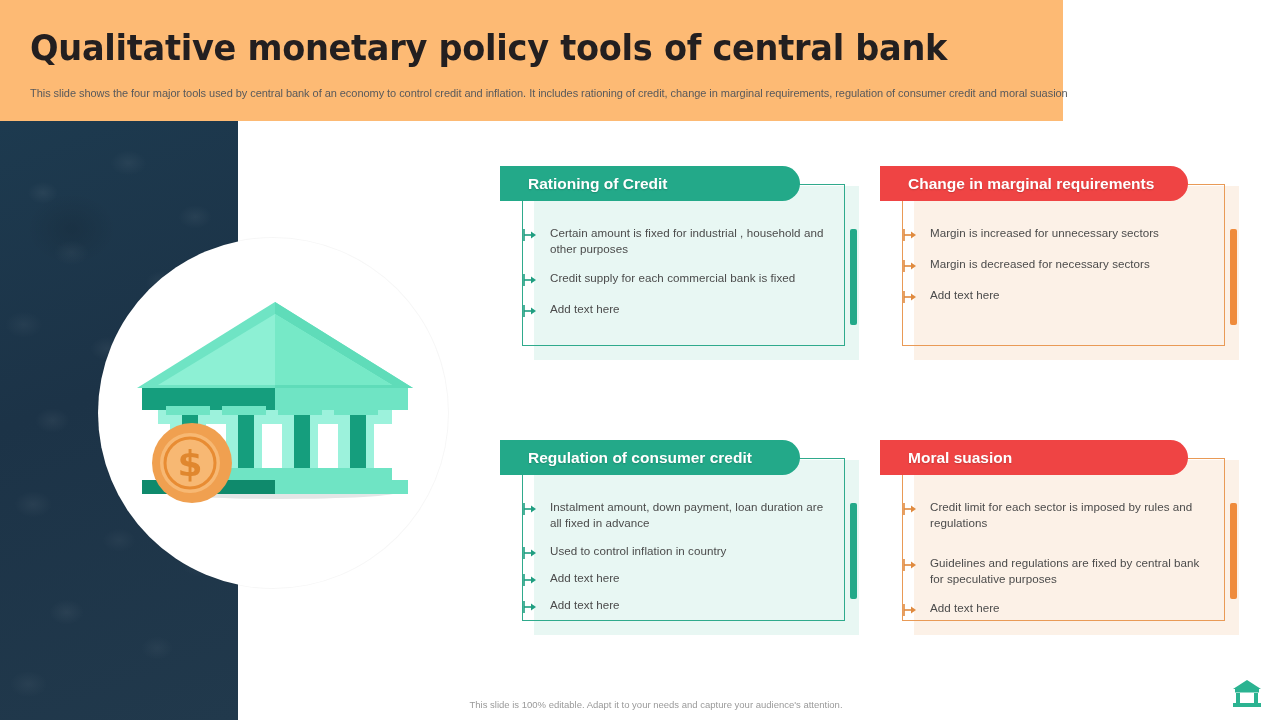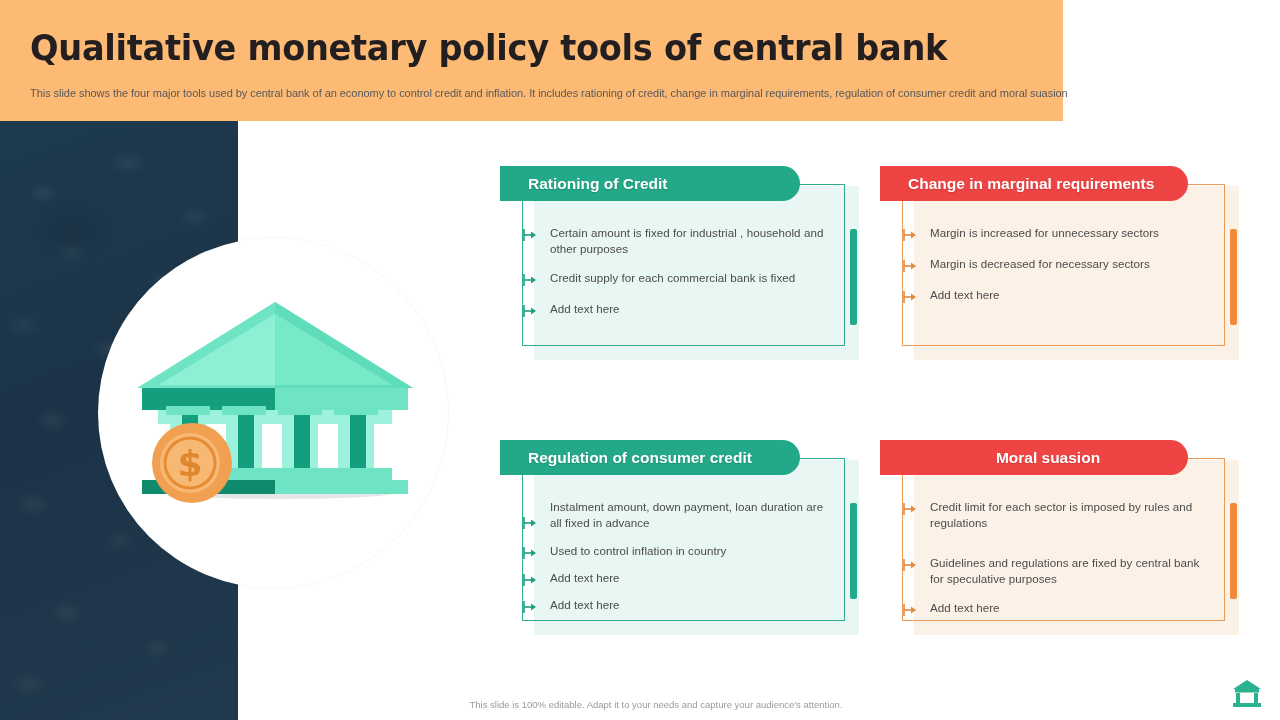--- a/index.html
+++ b/index.html
@@ -314,21 +314,21 @@
     </div>
   </div>
 </div>
 
 <div class="card teal" style="left:500px; top:440px; width:345px; height:181px;">
   <div class="card-body"></div>
   <div class="card-outline"></div>
   <div class="accent-bar" style="right:-12px; top:63px; height:96px;"></div>
   <div class="card-header" style="width:300px;">Regulation of consumer credit</div>
   <div class="bullets" style="top:59px;">
-    <div class="bullet" style="margin-bottom:12px;align-items:flex-end;">
+    <div class="bullet" style="margin-bottom:12px;">
       <span class="bullet-marker">
         <svg width="18" height="16" viewBox="0 0 18 16">
             <path d="M2 2 L2 14" stroke="#1f9e80" stroke-width="1.6"></path>
             <path d="M2 8 L11 8" stroke="#1f9e80" stroke-width="1.6"></path>
             <path d="M9 4.5 L14 8 L9 11.5 Z" fill="#1f9e80"></path>
           </svg>
       </span>
       <span class="bullet-text">Instalment amount, down payment, loan duration are all fixed in advance</span>
     </div>
     <div class="bullet" style="margin-bottom:9px;">
@@ -361,21 +361,21 @@
       </span>
       <span class="bullet-text">Add text here</span>
     </div>
   </div>
 </div>
 
 <div class="card orange" style="left:880px; top:440px; width:345px; height:181px;">
   <div class="card-body"></div>
   <div class="card-outline"></div>
   <div class="accent-bar" style="right:-12px; top:63px; height:96px;"></div>
-  <div class="card-header" style="width:308px;text-align:center;">Moral suasion</div>
+  <div class="card-header" style="width:308px;">Moral suasion</div>
   <div class="bullets" style="top:59px;">
     <div class="bullet" style="margin-bottom:17px;">
       <span class="bullet-marker">
         <svg width="18" height="16" viewBox="0 0 18 16">
             <path d="M2 2 L2 14" stroke="#e08a3e" stroke-width="1.6"></path>
             <path d="M2 8 L11 8" stroke="#e08a3e" stroke-width="1.6"></path>
             <path d="M9 4.5 L14 8 L9 11.5 Z" fill="#e08a3e"></path>
           </svg>
       </span>
       <span class="bullet-text">Credit limit for each sector is imposed by rules and regulations</span>

